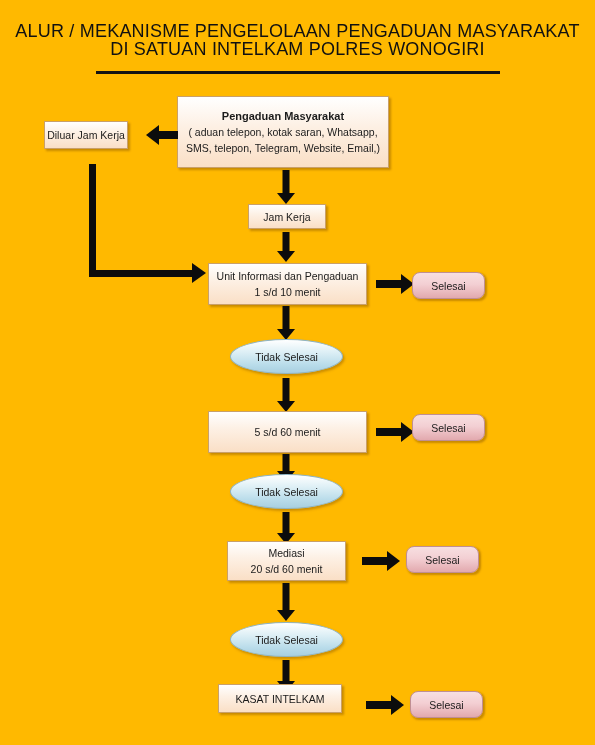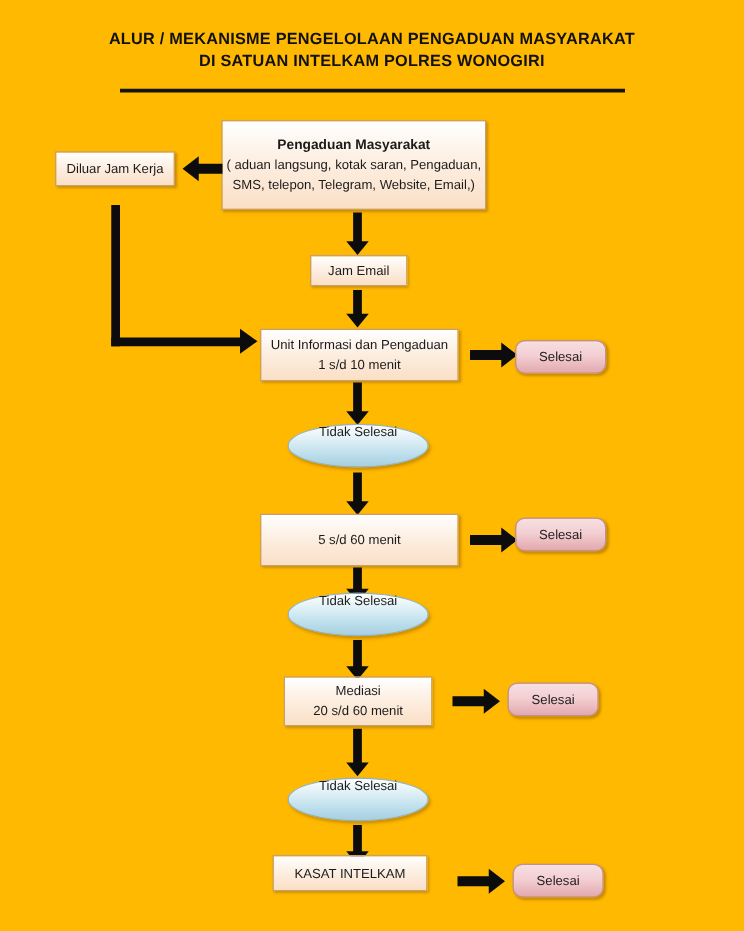--- a/index.html
+++ b/index.html
@@ -23,22 +23,22 @@
 
   
   .title-block {
     position: absolute;
     left: 0;
     top: 22px;
     width: 595px;
     text-align: center;
   }
   .title-line {
-    font-size: 13px;
-    font-weight: bold;
+    font-size: 18px;
+    font-weight: normal;
     color: #111111;
     letter-spacing: 0.2px;
     line-height: 18px;
     white-space: nowrap;
   }
   .title-rule {
     position: absolute;
     left: 96px;
     top: 71px;
     width: 404px;
@@ -89,20 +89,21 @@
 
   
   .oval {
     position: absolute;
     box-sizing: border-box;
     border: 1px solid #8fb4c4;
     border-radius: 50%;
     background: linear-gradient(180deg, #ffffff 0%, #dff0f6 35%, #b9dcea 75%, #a8cfe0 100%);
     box-shadow: 1.5px 2px 2.5px rgba(120, 70, 0, 0.38);
     display: flex;
+    align-items: center;
     justify-content: center;
     font-size: 10.5px;
     color: #1b1b1b;
   }
 
   
   .arrow-down {
     position: absolute;
   }
   .arrow-down .shaft {
@@ -202,46 +203,46 @@
 <div id="canvas">
 
   <div class="title-block">
     <div class="title-line">ALUR / MEKANISME PENGELOLAAN PENGADUAN MASYARAKAT</div>
     <div class="title-line">DI SATUAN INTELKAM POLRES WONOGIRI</div>
   </div>
   <div class="title-rule"></div>
 
   <div class="box" style="left:177px; top:96px; width:212px; height:72px;">
     <div class="b-strong">Pengaduan Masyarakat</div>
-    <div class="b-line">( aduan langsung, kotak saran, Pengaduan,</div>
+    <div class="b-line">( aduan telepon, kotak saran, Whatsapp,</div>
     <div class="b-line">SMS,  telepon, Telegram, Website, Email,)</div>
   </div>
 
   <div class="arrow-left" style="left:146px; top:125px; width:32px; height:20px;">
     <div class="shaft" style="width:21px;"></div>
     <div class="head"></div>
   </div>
 
-  <div class="box" style="left:44px; top:121px; width:96px; height:28px;">
+  <div class="box" style="left:44px; top:121px; width:84px; height:28px;">
     <div class="b-line">Diluar Jam Kerja</div>
   </div>
 
   <div class="elbow" style="left:89px; top:164px; width:117px; height:113px;">
     <div class="v" style="height:113px;"></div>
     <div class="h" style="width:104px;"></div>
     <div class="head"></div>
   </div>
 
   <div class="arrow-down" style="left:277px; top:170px; width:18px; height:34px;">
     <div class="shaft" style="height:24px;"></div>
     <div class="head"></div>
   </div>
 
   <div class="box" style="left:248px; top:204px; width:78px; height:25px;">
-    <div class="b-line">Jam Email</div>
+    <div class="b-line">Jam Kerja</div>
   </div>
 
   <div class="arrow-down" style="left:277px; top:232px; width:18px; height:30px;">
     <div class="shaft" style="height:20px;"></div>
     <div class="head"></div>
   </div>
 
   <div class="box" style="left:208px; top:263px; width:159px; height:42px;">
     <div class="b-line">Unit Informasi dan Pengaduan</div>
     <div class="b-line">1 s/d 10 menit</div>

